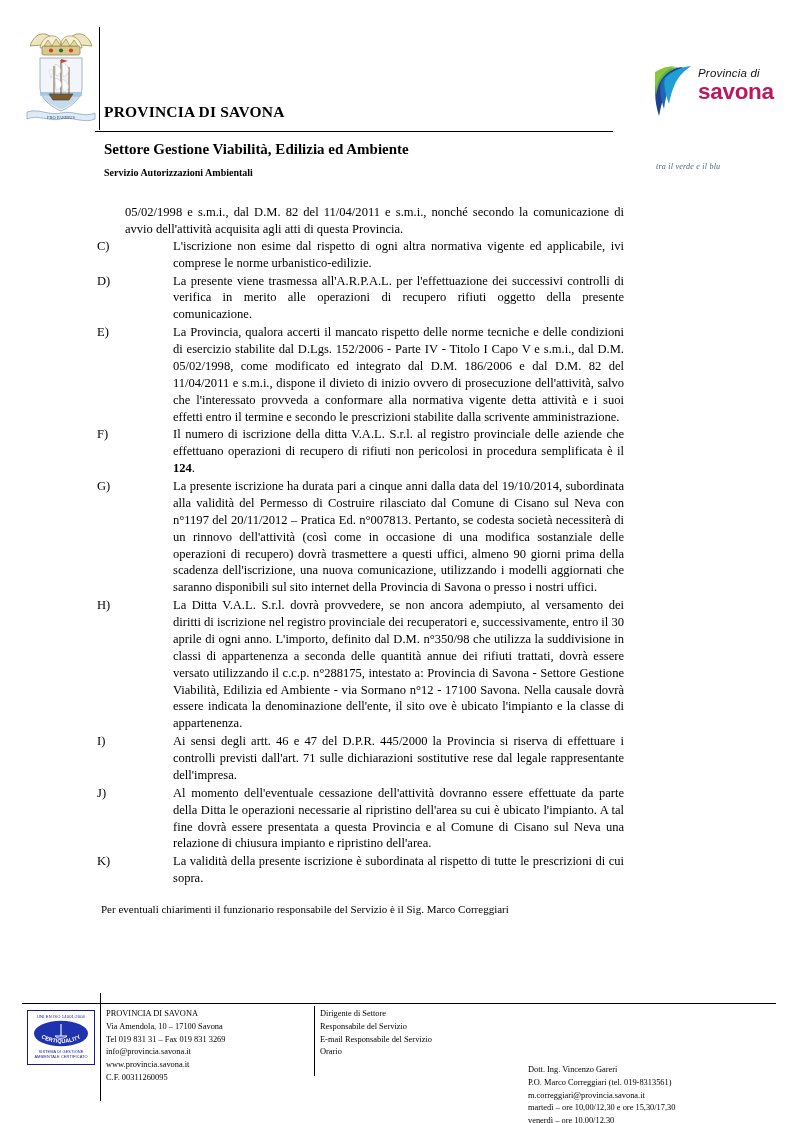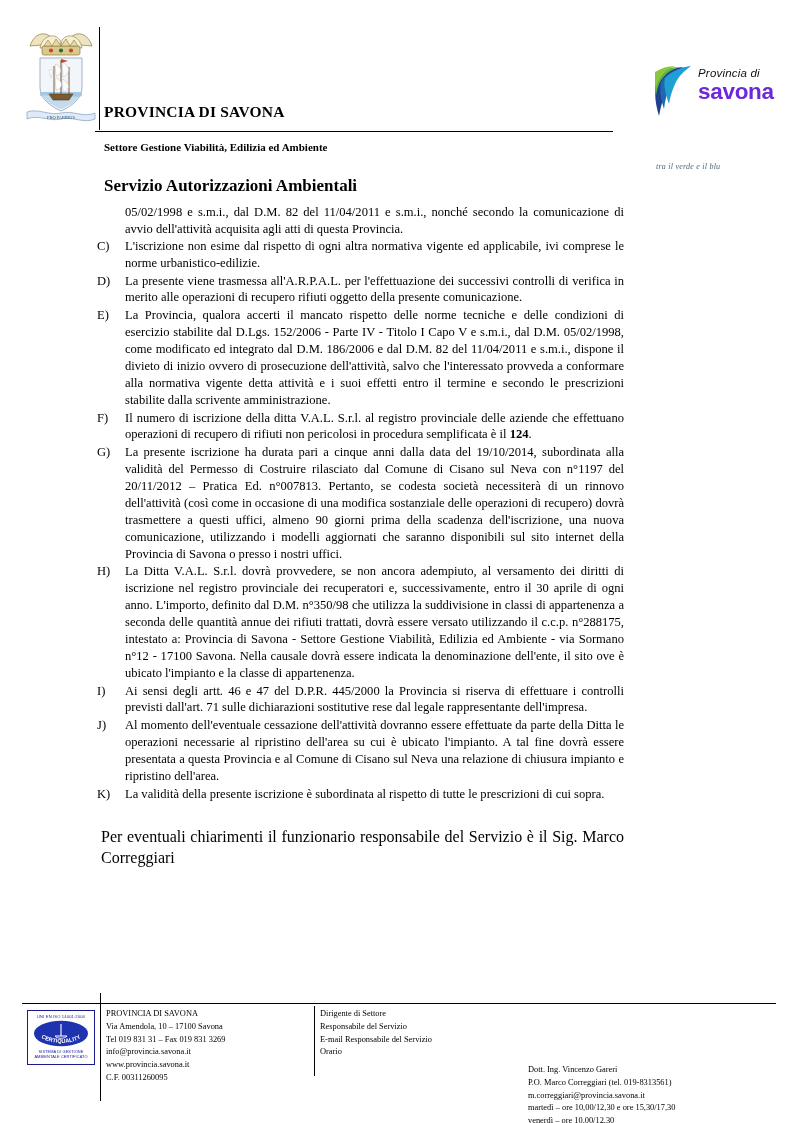--- a/index.html
+++ b/index.html
@@ -49,28 +49,28 @@
   #header-hline {
     position: absolute;
     left: 95px; top: 131px;
     width: 518px; height: 1px;
     background: #000;
   }
 
   #header-sub1 {
     position: absolute;
     left: 104px; top: 141px;
-    font-size: 11px;
+    font-size: 15px;
     font-weight: bold;
     white-space: nowrap;
   }
   #header-sub2 {
     position: absolute;
-    left: 104px; top: 176px;
-    font-size: 17px;
+    left: 104px; top: 167px;
+    font-size: 10px;
     font-weight: bold;
     white-space: nowrap;
   }
 
   
   #prov-logo {
     position: absolute;
     left: 655px; top: 64px;
     width: 130px; height: 60px;
   }
@@ -88,21 +88,21 @@
     font-family: "Liberation Sans", sans-serif;
     font-size: 11.5px;
     color: #111;
     letter-spacing: 0.2px;
     font-style: italic;
   }
   #prov-logo-l2 {
     font-family: "Liberation Sans", sans-serif;
     font-size: 22.5px;
     font-weight: bold;
-    color: #6d28d9;
+    color: #be185d;
     letter-spacing: -0.3px;
     margin-top: 1px;
   }
   #prov-logo-l3 {
     position: absolute;
     left: 1px; top: 50px;
     font-family: "Liberation Serif", serif;
     font-style: italic;
     font-size: 8.1px;
     color: #4a6b7a;
@@ -128,40 +128,41 @@
     width: 30px;
     flex: 0 0 30px;
     padding-left: 2px;
     text-align: left;
     white-space: nowrap;
   }
   .para .ptext {
     flex: 1 1 auto;
     text-align: justify;
     text-justify: inter-word;
+    margin-left: 48px;
   }
 
   #p-intro {
     margin-left: 125px;
     margin-right: 40px;
     font-size: 12.55px;
     line-height: 1.345;
     text-align: justify;
   }
   .list-wrap {
     margin-left: 95px;
     margin-right: 40px;
   }
   #p-final {
     margin-left: 101px;
     margin-right: 40px;
-    font-size: 16px;
+    font-size: 11px;
     line-height: 1.345;
     text-align: justify;
-    margin-top: 23px;
+    margin-top: 15px;
   }
   b.strong { font-weight: bold; }
 
   
   #footer-vline {
     position: absolute;
     left: 100px; top: 993px;
     width: 1px; height: 108px;
     background: #000;
   }

